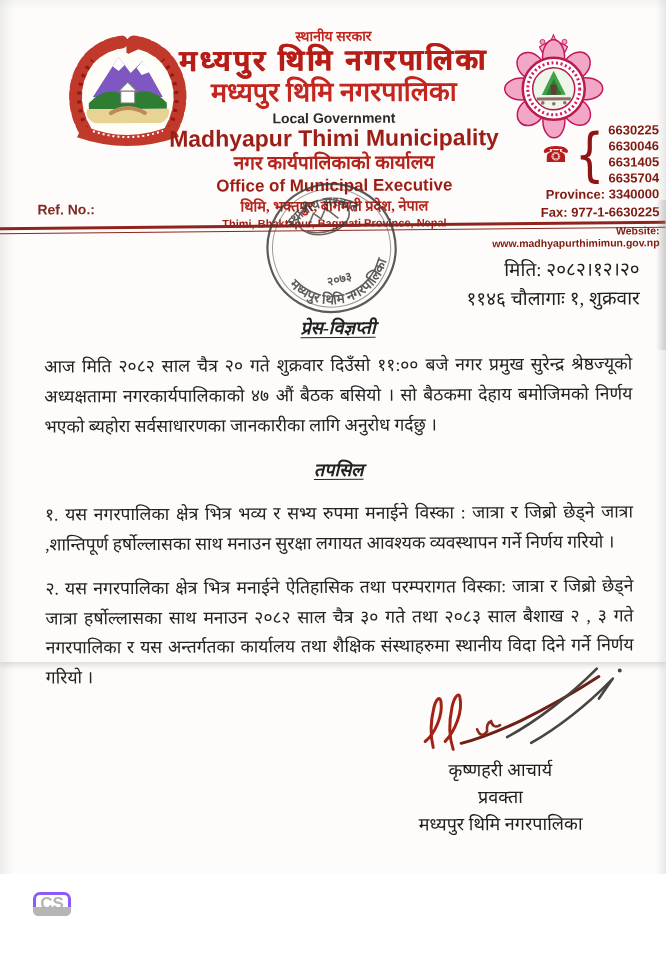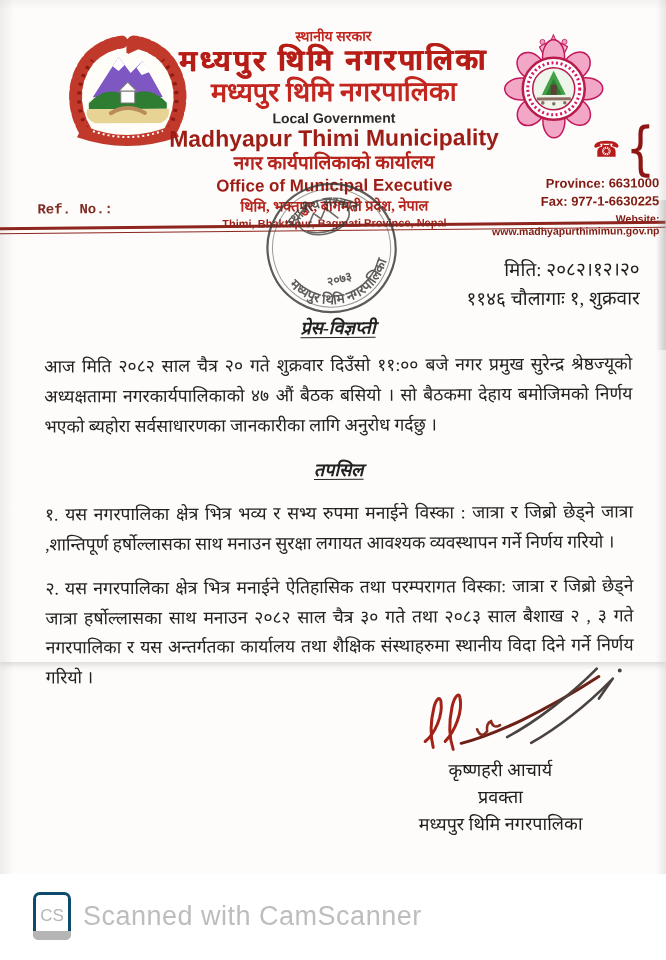--- a/index.html
+++ b/index.html
@@ -47,21 +47,21 @@
   .phone-row { display:flex; justify-content:flex-end; align-items:center; }
   .phone-glyph { font-size:22px; color:#b71c1c; margin-right:2px;
                  font-family:"DejaVu Sans",sans-serif; }
   .brace { font-size:58px; font-weight:400; color:#8e1515; line-height:.9;
            font-family:"DejaVu Sans",sans-serif; transform:scaleX(.8); }
   .phone-list { text-align:left; font-weight:bold; font-size:13px; line-height:1.22; }
   .c-line { font-weight:bold; font-size:13px; line-height:1.35; }
   .c-web  { font-weight:bold; font-size:10.5px; margin-top:3px; }
 
   .ref { position:absolute; left:38px; top:200px;
-         font-family:Liberation Mono, monospace;
+         font-family:Liberation Sans, sans-serif;
          font-size:14px; font-weight:bold; color:#7e2a22;text-align:center; }
 
   .redline { position:absolute; left:0; right:0; top:224px; transform:rotate(-0.25deg); }
   .redline .l1 { height:3px; background:#8d241d; }
   .redline .l2 { height:1.5px; background:#8d241d; margin-top:2.5px; }
 
   .stamp { position:absolute; left:256px; top:178px; width:152px; height:140px;
            opacity:.82; transform:rotate(-14deg); pointer-events:none; }
 
   
@@ -76,24 +76,24 @@
 
   
   .sig-area { position:relative; height:158px; }
   .sig-svg { position:absolute; right:30px; top:-36px; width:235px; height:105px; }
   .sig-text { position:absolute; right:28px; top:66px; width:280px; text-align:center;
               font-size:18px; color:#1e1e1e; line-height:1.5; }
 
   
   .footer { position:absolute; left:0; right:0; bottom:0; height:86px; background:#ffffff; }
   .cs-row { position:absolute; left:33px; top:18px; display:flex; align-items:center; gap:12px; }
-  .cs-badge { width:38px; height:48px; border:3px solid #0c4a6e; border-radius:7px;
+  .cs-badge { width:38px; height:24px; border:3px solid #8b5cf6; border-radius:7px;
               position:relative; display:flex; align-items:center; justify-content:center;
               font-family:"Liberation Sans","DejaVu Sans",sans-serif;
-              font-weight:normal; font-size:17px; color:#b5b5b5; background:#fff; }
+              font-weight:bold; font-size:17px; color:#b5b5b5; background:#fff; }
   .cs-badge::after { content:""; position:absolute; left:-3px; right:-3px; bottom:-3px;
               height:9px; background:#b5b5b5; border-radius:0 0 5px 5px; }
   .cs-text { font-family:"Liberation Sans","DejaVu Sans",sans-serif;
              font-size:27px; color:#bdbdbd; letter-spacing:.5px; }
 
   .smudge-r { position:absolute; right:0; top:200px; width:10px; height:150px;
               background:linear-gradient(90deg, rgba(255,255,255,0), rgba(150,150,150,.35)); }
 </style>
 </head>
 <body>
@@ -171,24 +171,30 @@
           <div class="t-office-np">नगर कार्यपालिकाको कार्यालय</div>
           <div class="t-office-en">Office of Municipal Executive</div>
           <div class="t-addr-np">थिमि, भक्तपुर, बागमती प्रदेश, नेपाल</div>
           <div class="t-addr-en">Thimi, Bhaktapur, Bagmati Province, Nepal</div>
         </div>
 
         <div class="contact">
           <div class="phone-row">
             <span class="phone-glyph">☎</span>
             <span class="brace">{</span>
+            <span class="phone-list">
+              <span>6630225</span><br>
+              <span>6630046</span><br>
+              <span>6631405</span><br>
+              <span>6635704</span>
+            </span>
           </div>
           <div class="c-line">
             <span>Province:</span>
-            <span>6631000</span>
+            <span>3340000</span>
           </div>
           <div class="c-line">
             <span>Fax:</span>
             <span>977-1-6630225</span>
           </div>
           <div class="c-web">
             <span>Website:</span>
             <span>www.madhyapurthimimun.gov.np</span>
           </div>
         </div>
@@ -264,16 +270,15 @@
 
     </div>
     <div class="smudge-r"></div>
   </div>
 
   <div class="footer">
     <div class="cs-row">
       <div class="cs-badge">
         <span>CS</span>
       </div>
-      <div class="cs-text">Scanned with CamScanner</div>
     </div>
   </div>
 </div>
 
 </body></html>

